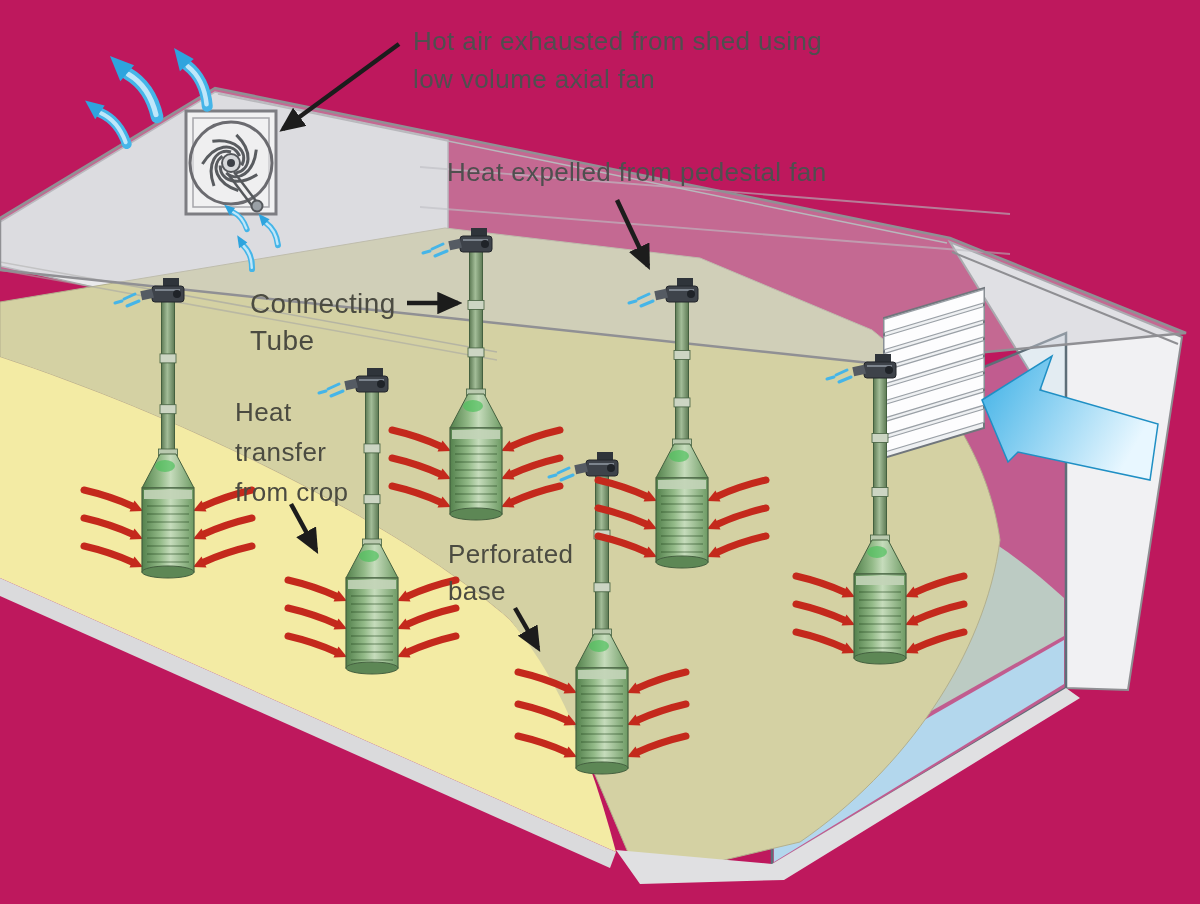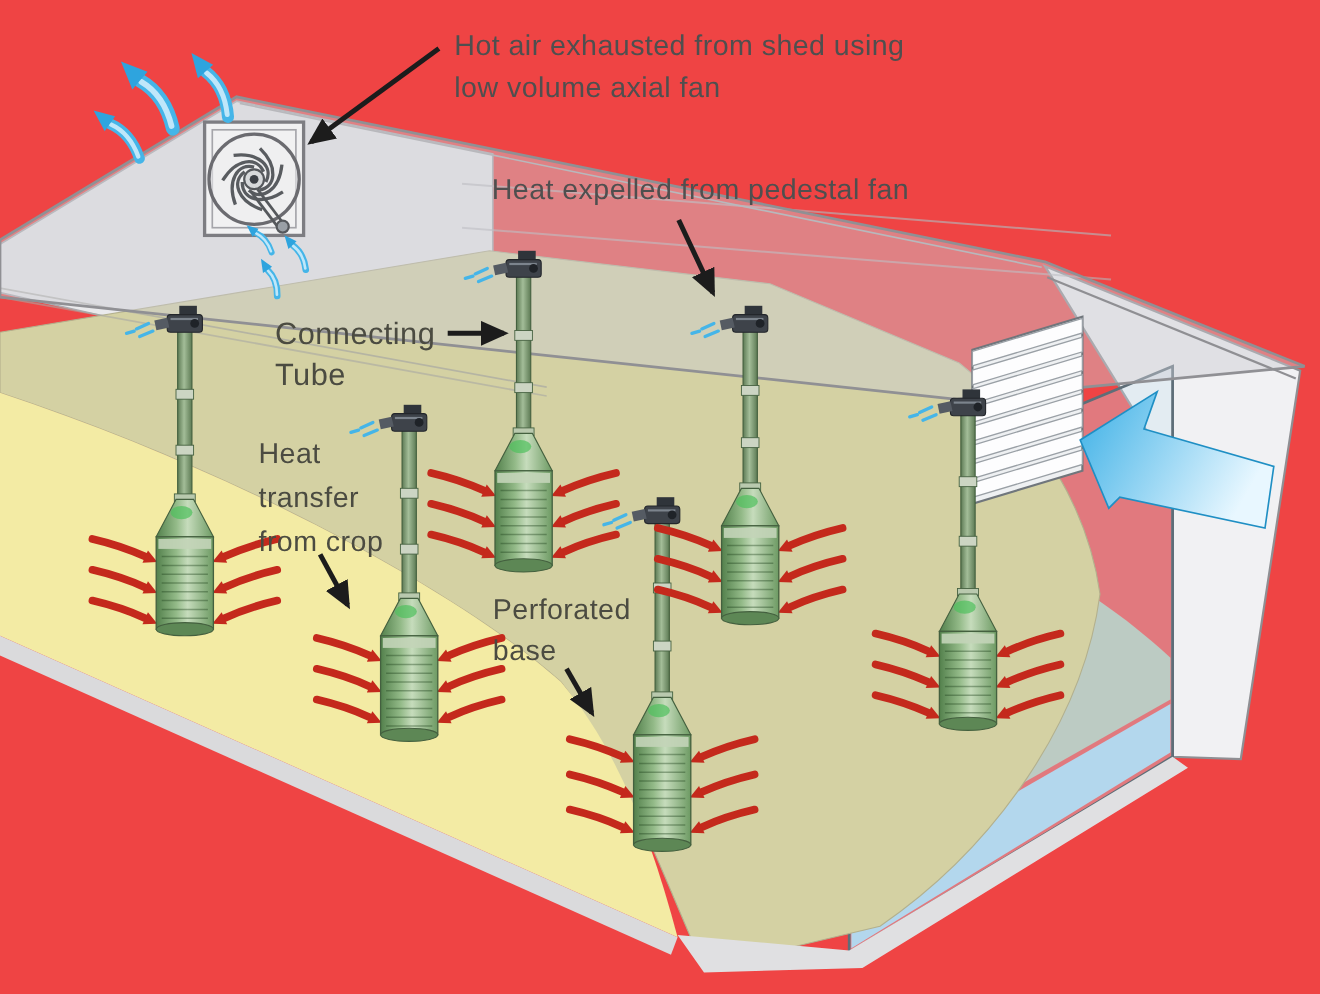--- a/index.html
+++ b/index.html
@@ -1,16 +1,16 @@
 <!DOCTYPE html>
 <html><head>
 <meta charset="utf-8">
 <style>
   html,body{margin:0;padding:0;background:#ffffff;}
-  .stage{position:relative;width:1200px;height:904px;background:#ef4444;overflow:hidden;
+  .stage{position:relative;width:1200px;height:904px;background:#be185d;overflow:hidden;
          font-family:"Liberation Sans",sans-serif;}
   svg{display:block;}
   text{font-family:"Liberation Sans",sans-serif;}
   .t-callout{font-size:26px;fill:#4f4f4f;letter-spacing:.4px;}
   .t-olive{font-size:26px;fill:#4b4b41;letter-spacing:.4px;}
   .t-big{font-size:28px;}
 </style>
 </head>
 <body>
 

